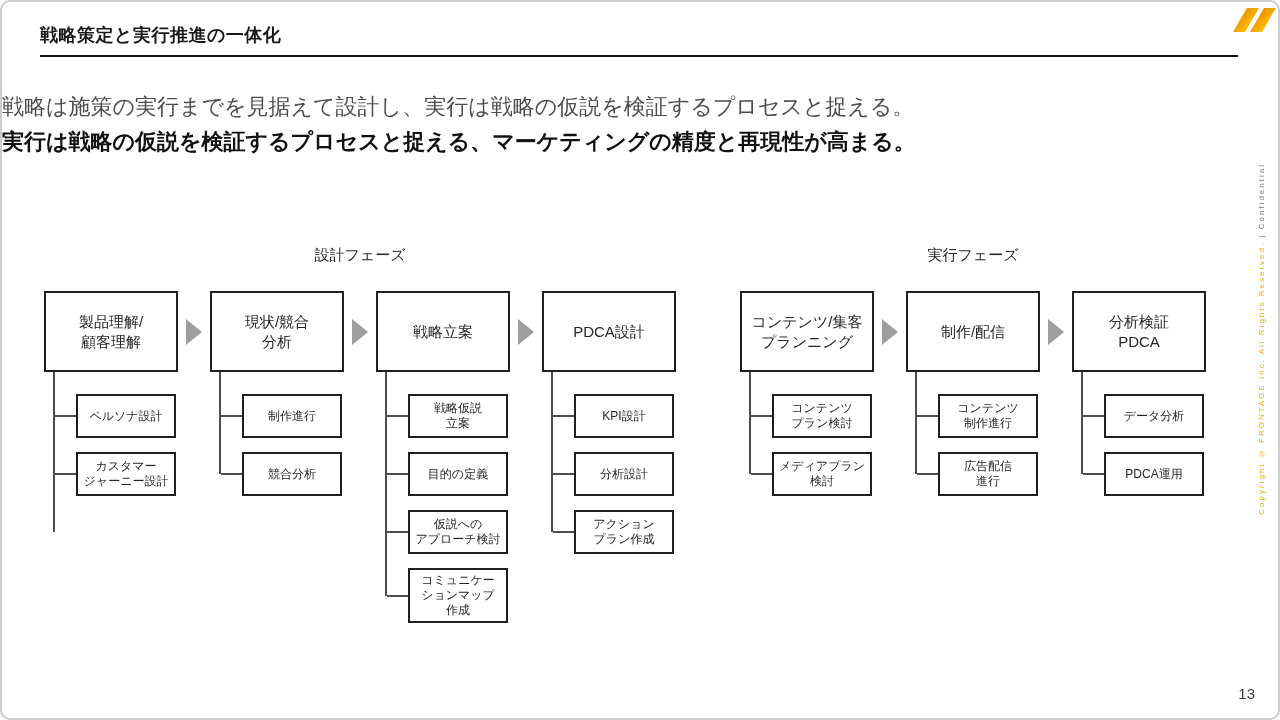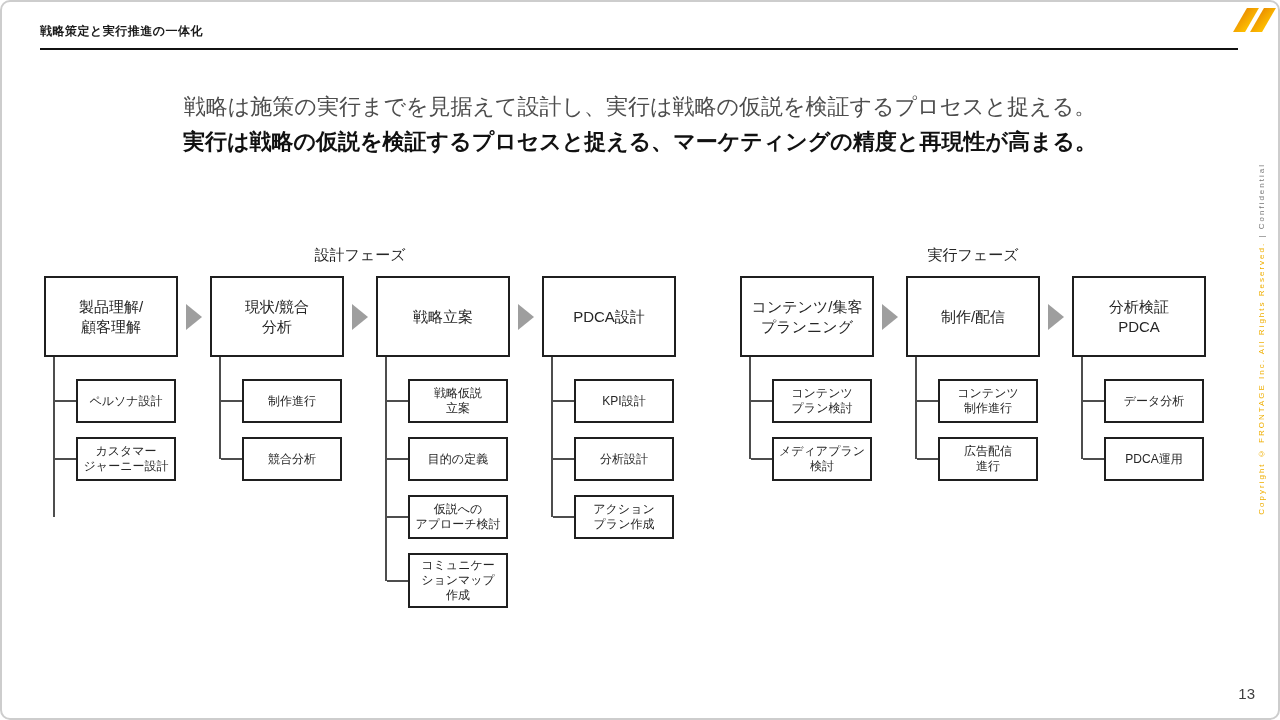--- a/index.html
+++ b/index.html
@@ -3,34 +3,34 @@
 <meta charset="utf-8">
 <style>
   html,body{margin:0;padding:0;background:#fff;}
   .slide{
     position:relative;width:1280px;height:720px;box-sizing:border-box;
     background:#fff;border:2px solid #cdcdcd;border-radius:10px;overflow:hidden;
     font-family:"Liberation Sans","DejaVu Sans",sans-serif;color:#262626;
   }
   
   .header{position:absolute;left:38px;top:21px;width:1198px;border-bottom:2.5px solid #111;padding-bottom:8px;}
-  .header h1{margin:0;font-size:12px;font-weight:bold;color:#1a1a1a;letter-spacing:.5px;}
+  .header h1{margin:0;font-size:18px;font-weight:bold;color:#1a1a1a;letter-spacing:.5px;}
   
   .logo{position:absolute;top:6px;right:9px;display:flex;gap:5px;}
   .logo i{display:block;width:12px;height:24px;background:linear-gradient(110deg,#ED9500 10%,#FDBD00 90%);transform:skewX(-30deg);}
   
-  .lead{position:absolute;left:0;right:0;top:92px;text-align:center;}
+  .lead{position:absolute;left:0;right:0;top:92px;text-align:left;}
   .lead p{margin:0;font-size:22px;line-height:26px;}
   .lead .l1{color:#4d4d4d;font-weight:normal;margin-bottom:9px;}
   .lead .l2{color:#111;font-weight:bold;}
   
   .diagram{position:absolute;left:42px;top:243px;display:flex;align-items:flex-start;}
   .phase{display:flex;flex-direction:column;}
   .phase.exec{margin-left:64px;}
-  .phase-label{text-align:center;font-size:15px;color:#262626;height:20px;line-height:20px;margin-bottom:11px;}
+  .phase-label{text-align:center;font-size:15px;color:#262626;height:20px;line-height:20px;margin-bottom:26px;}
   .phase-row{display:flex;align-items:flex-start;}
   .col{width:134px;position:relative;}
   .main-box{box-sizing:border-box;width:134px;height:81px;border:2px solid #1f1f1f;background:#fff;
     display:flex;align-items:center;justify-content:center;text-align:center;
     font-size:15px;line-height:1.3;white-space:pre-line;}
   .vline{position:absolute;left:9px;top:81px;width:2px;background:#4d4d4d;}
   .subs{position:relative;margin-left:32px;margin-top:22px;display:flex;flex-direction:column;gap:14px;}
   .sub{box-sizing:border-box;position:relative;width:100px;min-height:44px;border:2px solid #1f1f1f;background:#fff;
     display:flex;align-items:center;justify-content:center;text-align:center;
     font-size:12px;line-height:1.25;white-space:pre-line;padding:3px 1px;}

